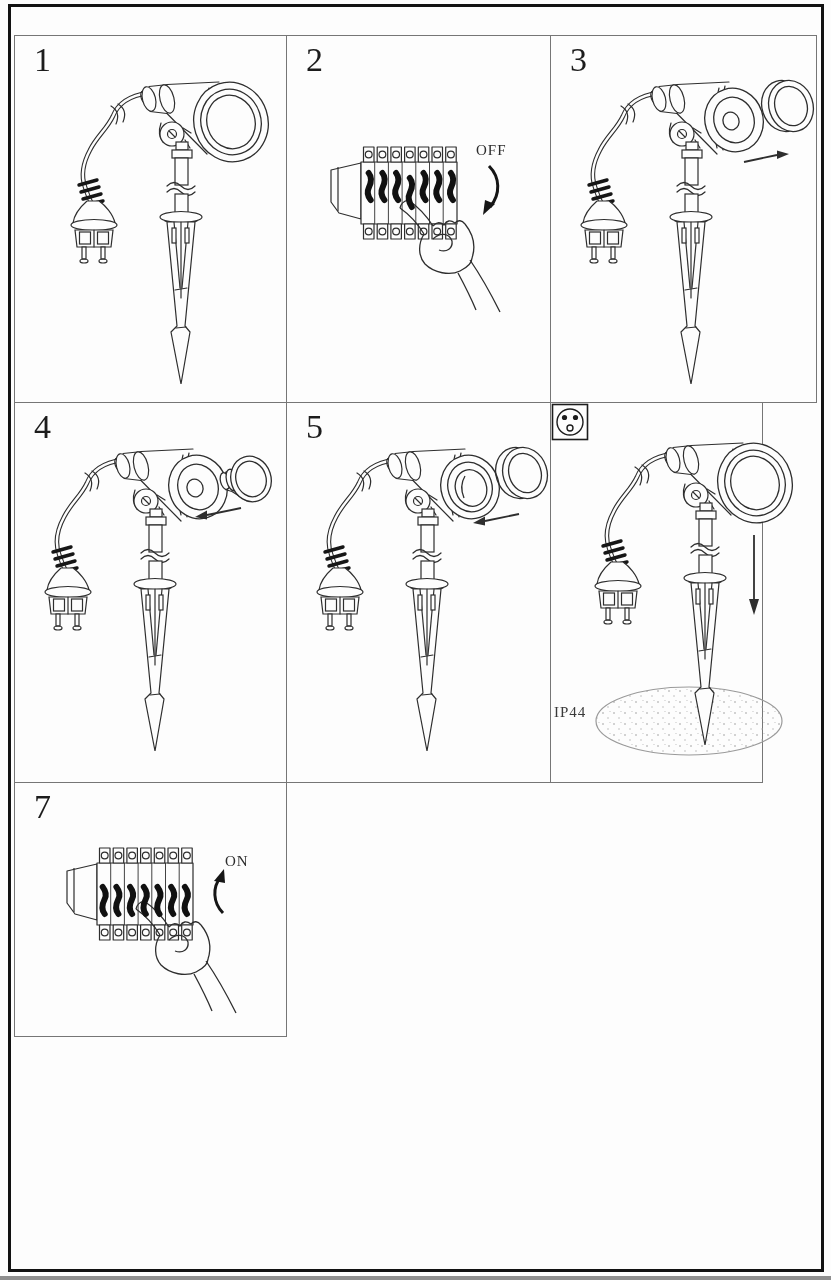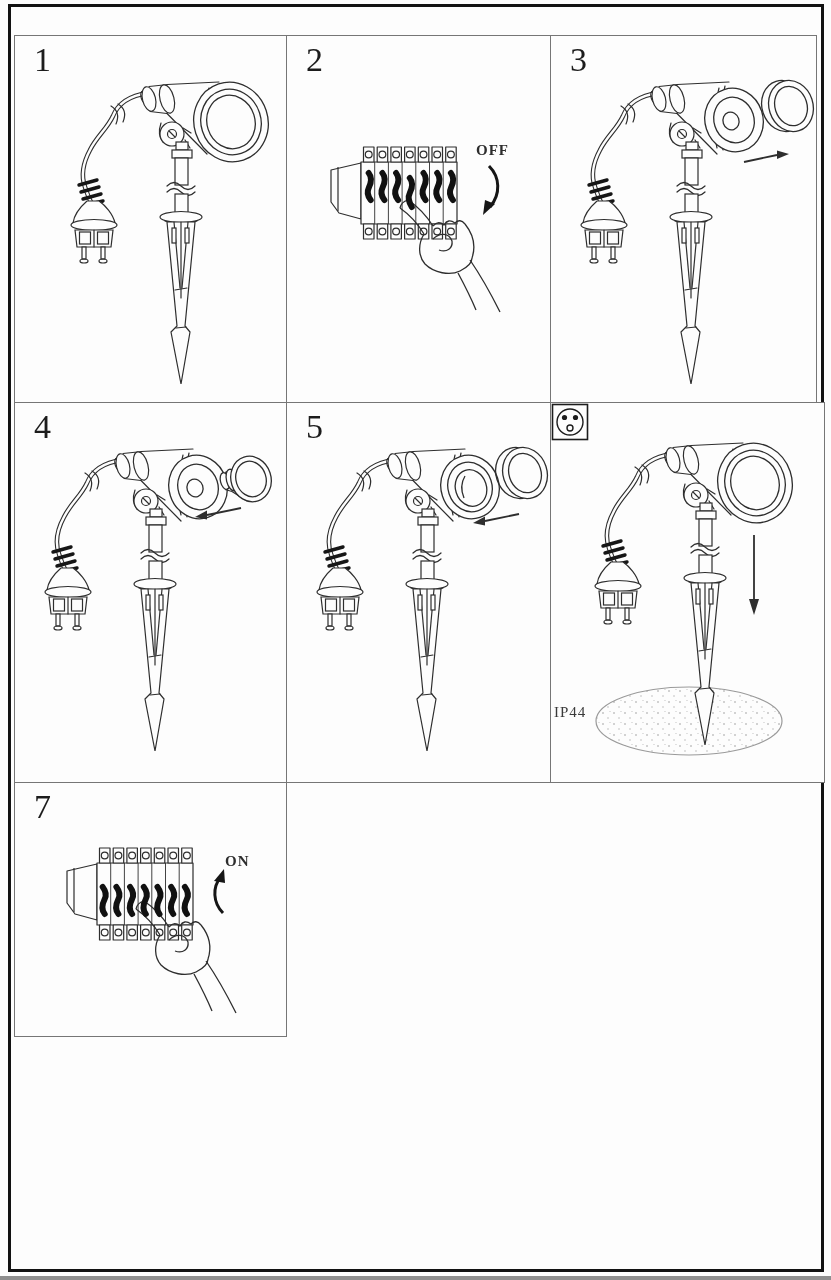--- a/index.html
+++ b/index.html
@@ -5,29 +5,29 @@
   html,body{margin:0;padding:0;background:#ffffff;}
   .page{position:relative;width:831px;height:1280px;background:#fdfdfd;overflow:hidden;
         font-family:"Liberation Serif","DejaVu Serif",serif;}
   .page-frame{position:absolute;left:8px;top:4px;width:816px;height:1268px;
               border:3px solid #121212;box-sizing:border-box;background:#fdfdfd;}
   .scan-edge{position:absolute;left:0;top:1276px;width:831px;height:4px;background:#8f8f8f;}
   .panel{position:absolute;border:1px solid #767676;box-sizing:border-box;background:#fdfdfd;}
   .panel svg{position:absolute;left:0;top:0;}
   .step-num{position:absolute;left:19px;top:7px;font-size:34px;color:#1c1c1c;line-height:1;
             font-family:"Liberation Serif","DejaVu Serif",serif;}
-  .switch-label{position:absolute;font-size:15px;font-weight:bold;letter-spacing:1px;color:#2d2d2d;}
+  .switch-label{position:absolute;font-size:15px;font-weight:normal;letter-spacing:1px;color:#2d2d2d;}
   .rating-label{position:absolute;left:3px;top:301px;font-size:15px;color:#3a3a3a;letter-spacing:1px;}
   .badge{position:absolute;left:2px;top:330px;width:38px;height:38px;}
   #p1{left:14px;top:35px;width:273px;height:368px;}
   #p2{left:286px;top:35px;width:265px;height:368px;}
   #p3{left:550px;top:35px;width:267px;height:368px;}
   #p4{left:14px;top:402px;width:273px;height:381px;}
   #p5{left:286px;top:402px;width:265px;height:381px;}
-  #p6{left:550px;top:402px;width:275px;height:381px;}
+  #p6{left:550px;top:402px;width:213px;height:381px;}
   #p7{left:14px;top:782px;width:273px;height:255px;}
 </style>
 </head>
 <body>
 
 <div class="page">
   <div class="page-frame"></div>
   <div class="scan-edge"></div>
 
   <svg width="0" height="0" style="position:absolute">

